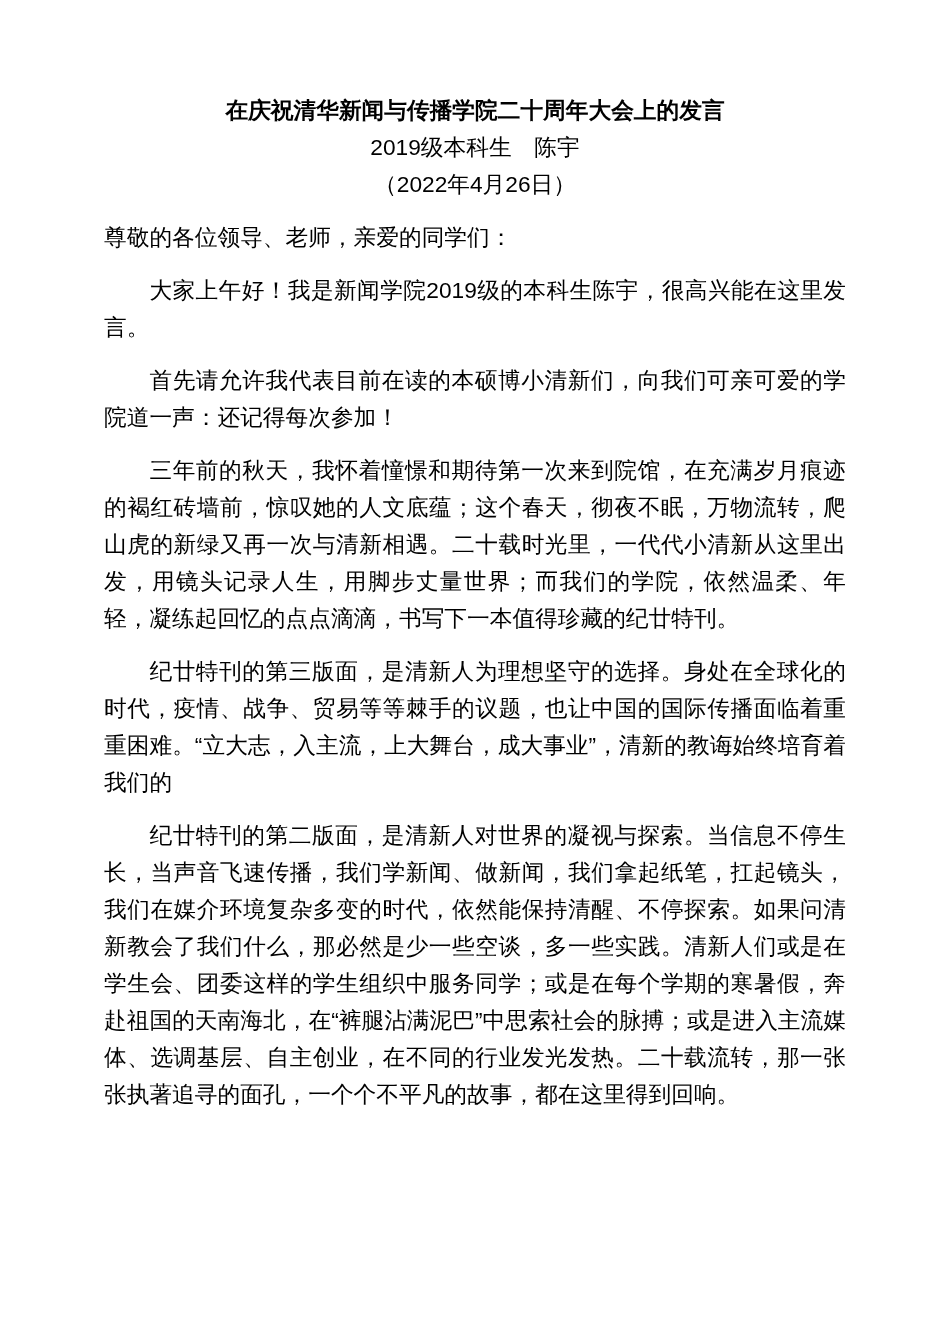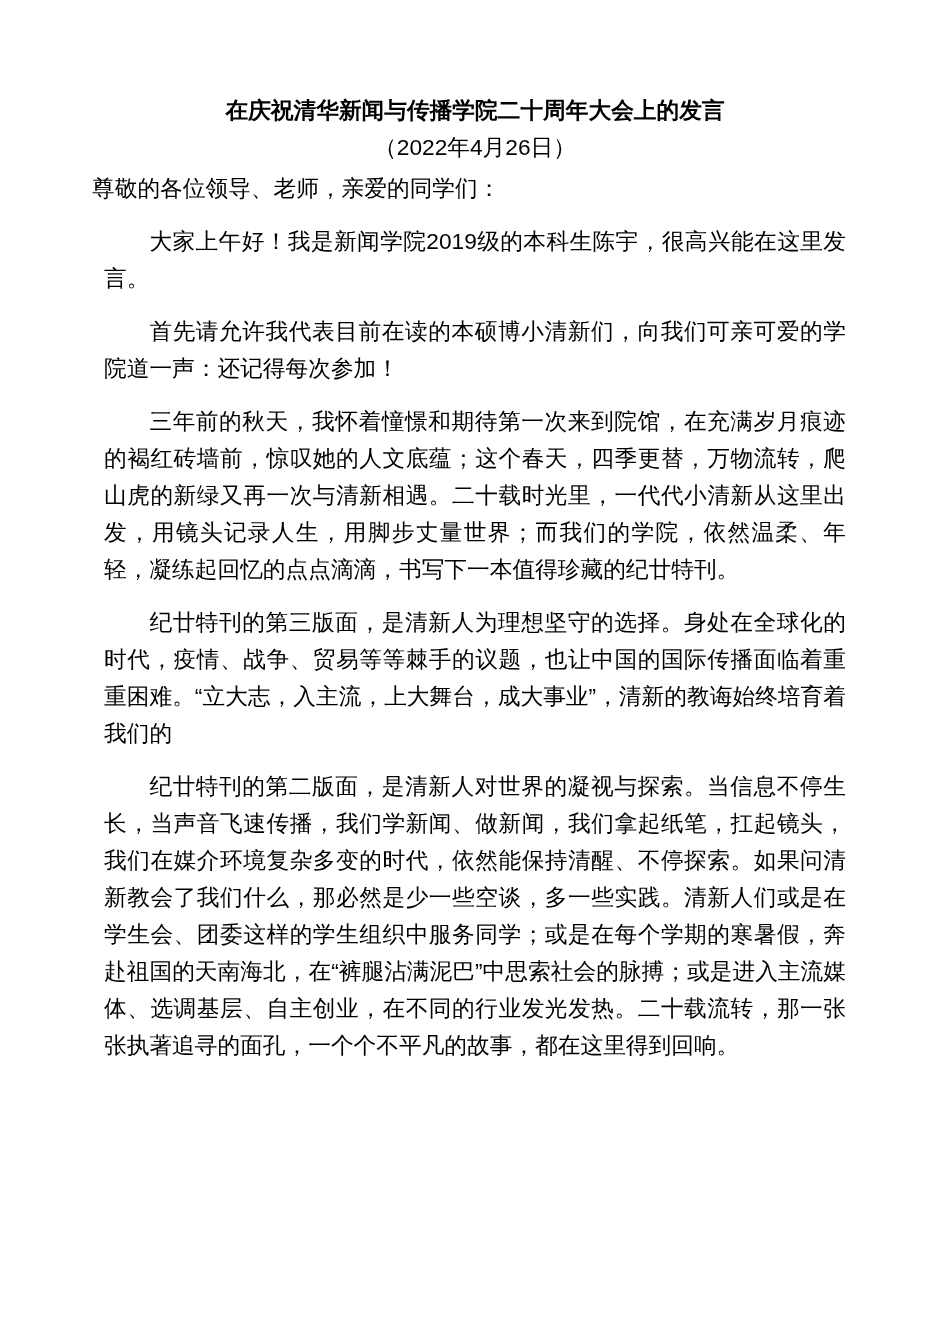--- a/index.html
+++ b/index.html
@@ -29,36 +29,37 @@
     margin: 0;
     font-weight: bold;
     text-align: center;
   }
   .doc-subtitle {
     margin: 0;
     font-weight: normal;
     text-align: center;
   }
   .salutation {
-    margin: 4px;
+    margin: 16px;
     text-align: justify;
     text-indent: 0;
   }
   .body-para {
     margin: 16px;
     text-align: justify;
     text-indent: 2em;
     word-break: break-all;
   }
 </style>
 </head>
 <body>
 
 <div class="page">
   <h1 class="line doc-title">在庆祝清华新闻与传播学院二十周年大会上的发言</h1>
+  <div class="line doc-subtitle">2019级本科生　陈宇</div>
   <div class="line doc-subtitle">（2022年4月26日）</div>
   <p class="line salutation">尊敬的各位领导、老师，亲爱的同学们：</p>
   <p class="line body-para">大家上午好！我是新闻学院2019级的本科生陈宇，很高兴能在这里发言。</p>
   <p class="line body-para">首先请允许我代表目前在读的本硕博小清新们，向我们可亲可爱的学院道一声：还记得每次参加！</p>
-  <p class="line body-para">三年前的秋天，我怀着憧憬和期待第一次来到院馆，在充满岁月痕迹的褐红砖墙前，惊叹她的人文底蕴；这个春天，四季更替，万物流转，爬山虎的新绿又再一次与清新相遇。二十载时光里，一代代小清新从这里出发，用镜头记录人生，用脚步丈量世界；而我们的学院，依然温柔、年轻，凝练起回忆的点点滴滴，书写下一本值得珍藏的纪廿特刊。</p>
+  <p class="line body-para">三年前的秋天，我怀着憧憬和期待第一次来到院馆，在充满岁月痕迹的褐红砖墙前，惊叹她的人文底蕴；这个春天，彻夜不眠，万物流转，爬山虎的新绿又再一次与清新相遇。二十载时光里，一代代小清新从这里出发，用镜头记录人生，用脚步丈量世界；而我们的学院，依然温柔、年轻，凝练起回忆的点点滴滴，书写下一本值得珍藏的纪廿特刊。</p>
   <p class="line body-para">纪廿特刊的第三版面，是清新人为理想坚守的选择。身处在全球化的时代，疫情、战争、贸易等等棘手的议题，也让中国的国际传播面临着重重困难。“立大志，入主流，上大舞台，成大事业”，清新的教诲始终培育着我们的</p>
   <p class="line body-para">纪廿特刊的第二版面，是清新人对世界的凝视与探索。当信息不停生长，当声音飞速传播，我们学新闻、做新闻，我们拿起纸笔，扛起镜头，我们在媒介环境复杂多变的时代，依然能保持清醒、不停探索。如果问清新教会了我们什么，那必然是少一些空谈，多一些实践。清新人们或是在学生会、团委这样的学生组织中服务同学；或是在每个学期的寒暑假，奔赴祖国的天南海北，在“裤腿沾满泥巴”中思索社会的脉搏；或是进入主流媒体、选调基层、自主创业，在不同的行业发光发热。二十载流转，那一张张执著追寻的面孔，一个个不平凡的故事，都在这里得到回响。</p>
 </div>
 
 </body></html>

